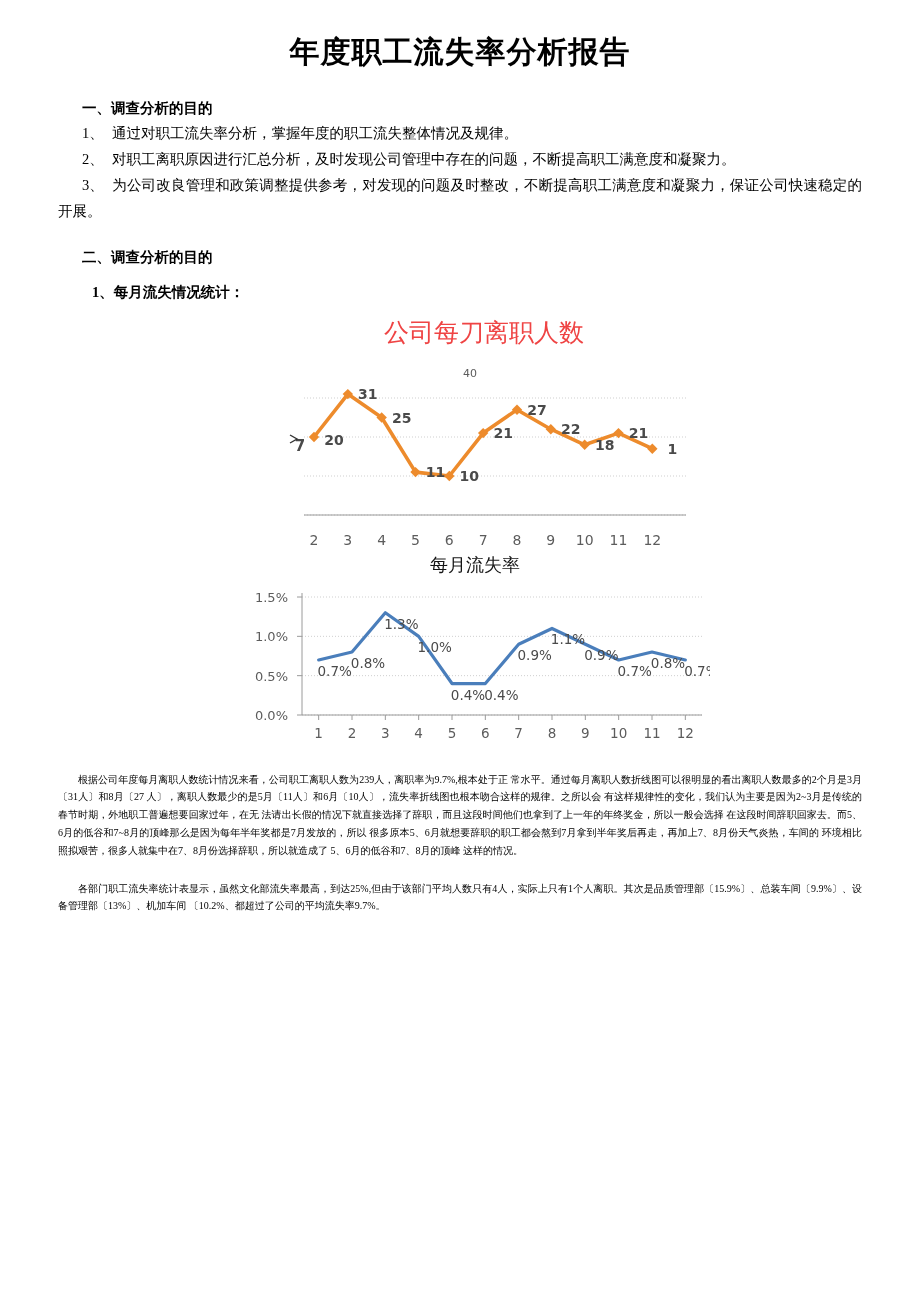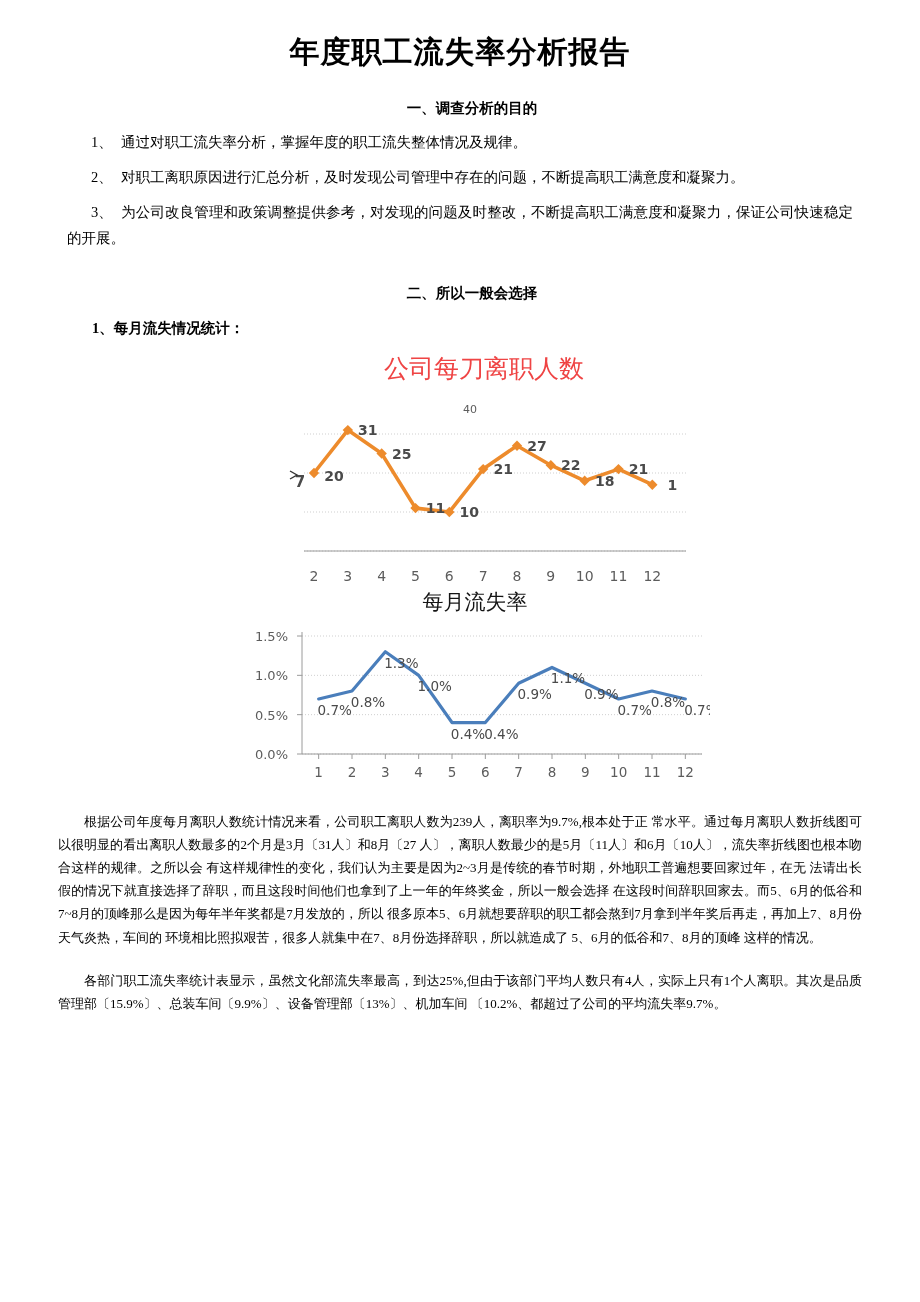--- a/index.html
+++ b/index.html
@@ -33,43 +33,42 @@
     line-height: 1.2;
   }
 
   
   .sec-head {
     font-size: 14.5px;
     font-weight: 700;
     margin: 0;
     line-height: 1.75;
     padding-left: 24px;
-    text-align: center;
   }
   .sub-head {
     font-size: 14.5px;
     font-weight: 700;
     margin: 10px;
     line-height: 1.75;
     padding-left: 24px;
   }
   .numbered {
     font-size: 14.5px;
     line-height: 1.78;
-    margin: 9px;
+    margin: 0;
     text-align: justify;
   }
   .numbered .num {
     display: inline-block;
     width: 54px;
     padding-left: 24px;
     box-sizing: border-box;
   }
   .para {
-    font-size: 13px;
+    font-size: 10px;
     line-height: 1.78;
     margin: 0;
     text-align: justify;
     text-indent: 2em;
   }
   .spacer-sm { height: 12px; }
   .spacer-md { height: 20px; }
   .spacer-lg { height: 26px; }
 
   
@@ -86,21 +85,21 @@
   .chart-title-1 {
     text-align: center;
     font-size: 25px;
     font-family: "DejaVu Sans", "Liberation Sans", sans-serif;
     line-height: 1.1;
     margin-bottom: 6px;
     color: #ef4444;
   }
   .chart-title-2 {
     text-align: center;
-    font-size: 21px;
+    font-size: 18px;
     font-family: "DejaVu Sans", "Liberation Sans", sans-serif;
     line-height: 1.1;
     margin: 2px 0 4px 0;
     color: #141414;
   }
   .chart2-wrap {
     width: 470px;
     margin: 0 0 0 30px;
   }
   svg { display: block; }
@@ -131,21 +130,21 @@
   </div>
   <div class="numbered">
     <span class="num">2、</span><span>对职工离职原因进行汇总分析，及时发现公司管理中存在的问题，不断提高职工满意度和凝聚力。</span>
   </div>
   <div class="numbered">
     <span class="num">3、</span><span>为公司改良管理和政策调整提供参考，对发现的问题及时整改，不断提高职工满意度和凝聚力，保证公司快速稳定的开展。</span>
   </div>
 
   <div class="spacer-md"></div>
 
-  <div class="sec-head">二、所以一般会选择</div>
+  <div class="sec-head">二、调查分析的目的</div>
   <div class="sub-head">1、每月流失情况统计：</div>
 
   <div class="chart-block">
     <div class="chart1-wrap">
       <div class="chart-title-1">公司每刀离职人数</div>
       <svg id="chart1" width="420" height="200" viewBox="0 0 420 200">
           <text x="196" y="24" font-size="11" text-anchor="middle" class="axislabel">40</text>
           <line x1="30" y1="45" x2="412" y2="45" class="gridline-dot"></line>
           <line x1="30" y1="84" x2="412" y2="84" class="gridline-dot"></line>
           <line x1="30" y1="123" x2="412" y2="123" class="gridline-dot"></line>

